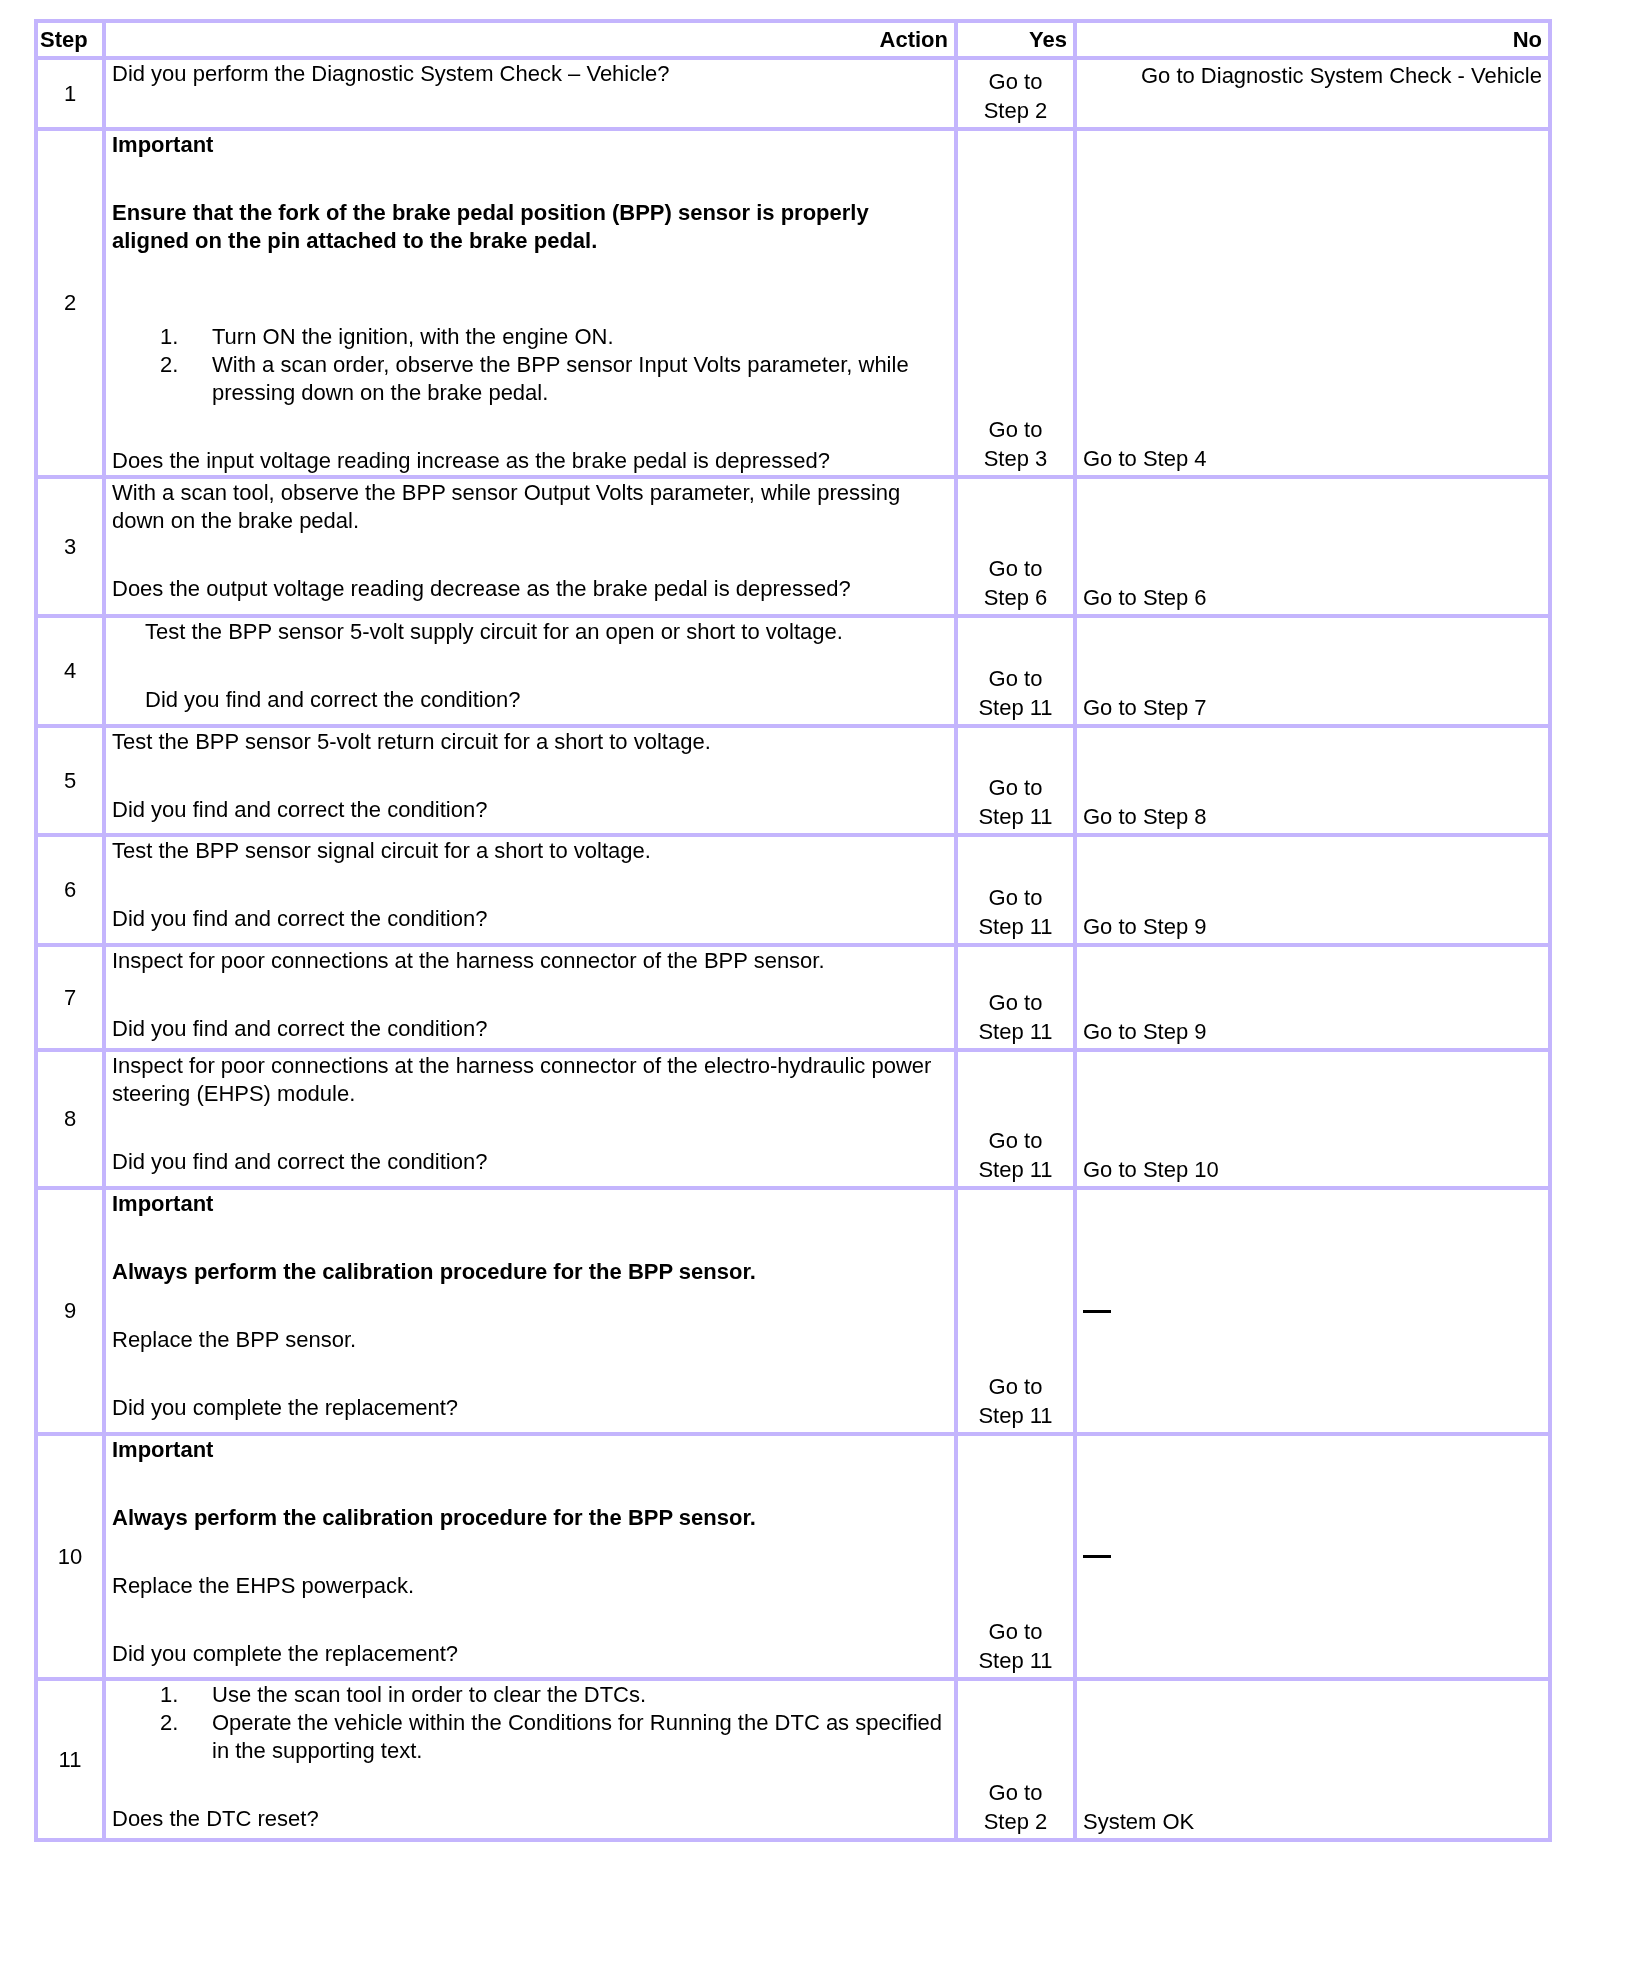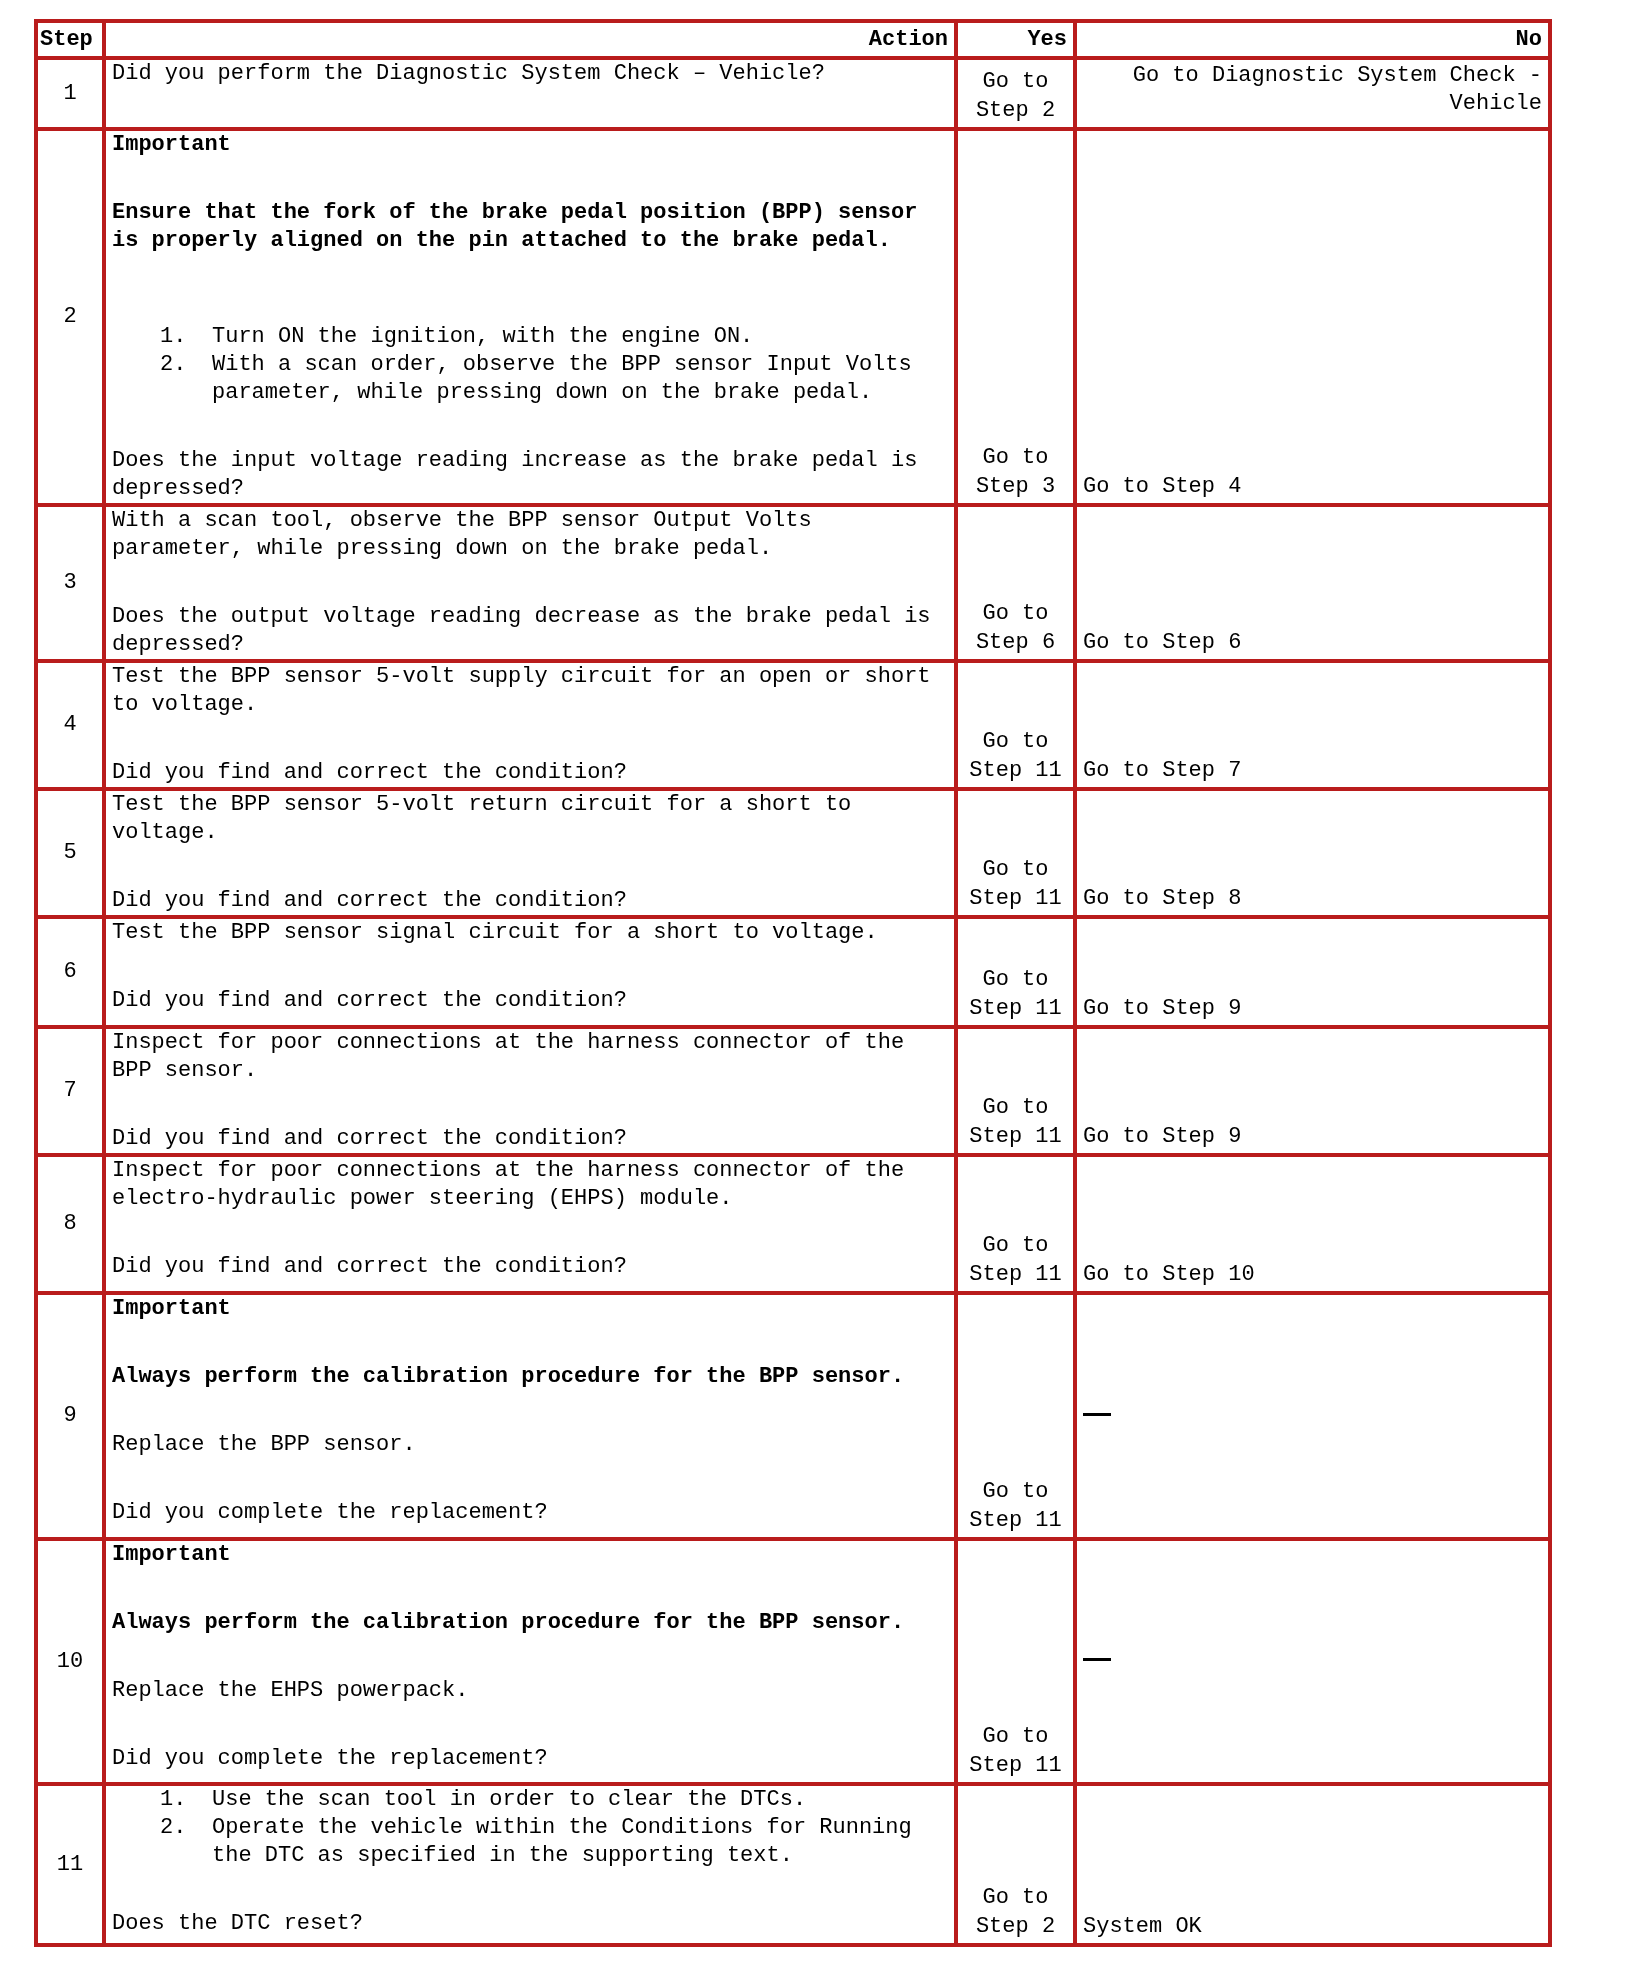--- a/index.html
+++ b/index.html
@@ -1,21 +1,21 @@
 <!DOCTYPE html>
 <html><head>
 <meta charset="utf-8">
 <style>
   html, body { margin:0; padding:0; background:#ffffff; }
   body { width:1632px; height:1964px; position:relative; overflow:hidden;
          font-family:"Liberation Sans", sans-serif; color:#000; }
   table.diag { position:absolute; left:34px; top:19px; width:1514px;
                border-collapse:collapse; table-layout:fixed; }
-  table.diag td, table.diag th { border:4px solid #b91c1c; padding:0 6px; vertical-align:top;
-               font-size:22px; line-height:28px;font-family:Liberation Mono, monospace; }
+  table.diag td, table.diag th { border:4px solid #c4b5fd; padding:0 6px; vertical-align:top;
+               font-size:22px; line-height:28px; }
   col.c-step { width:68px; }
   col.c-action { width:852px; }
   col.c-yes { width:119px; }
   col.c-no { width:475px; }
   th { font-weight:bold; text-align:right; height:33px; vertical-align:middle !important; }
   th.h-step { text-align:left; padding-left:2px !important; }
   td.ref { height:103px; padding:4px 4px !important; }
   .ref-line { display:block; }
   .ref-gap { height:40px; }
   .bold { font-weight:bold; }
@@ -98,21 +98,21 @@
           </div>
         </td>
         <td class="yes">
           <span class="yes-text"><span>Go to</span><br><span>Step 6</span></span>
         </td>
         <td class="no"><span>Go to Step 6</span></td>
       </tr>
       <tr style="height: 110px;">
         <td class="step">4</td>
         <td class="action">
-          <div class="act-wrap" style="min-height: 102px;">
+          <div class="act-wrap" style="min-height: 102px; margin-left: 33px;">
             <p class="p">Test the BPP sensor 5-volt supply circuit for an open or short to voltage.</p>
             <div class="gap"></div>
             <p class="p">Did you find and correct the condition?</p>
           </div>
         </td>
         <td class="yes">
           <span class="yes-text"><span>Go to</span><br><span>Step 11</span></span>
         </td>
         <td class="no"><span>Go to Step 7</span></td>
       </tr>

